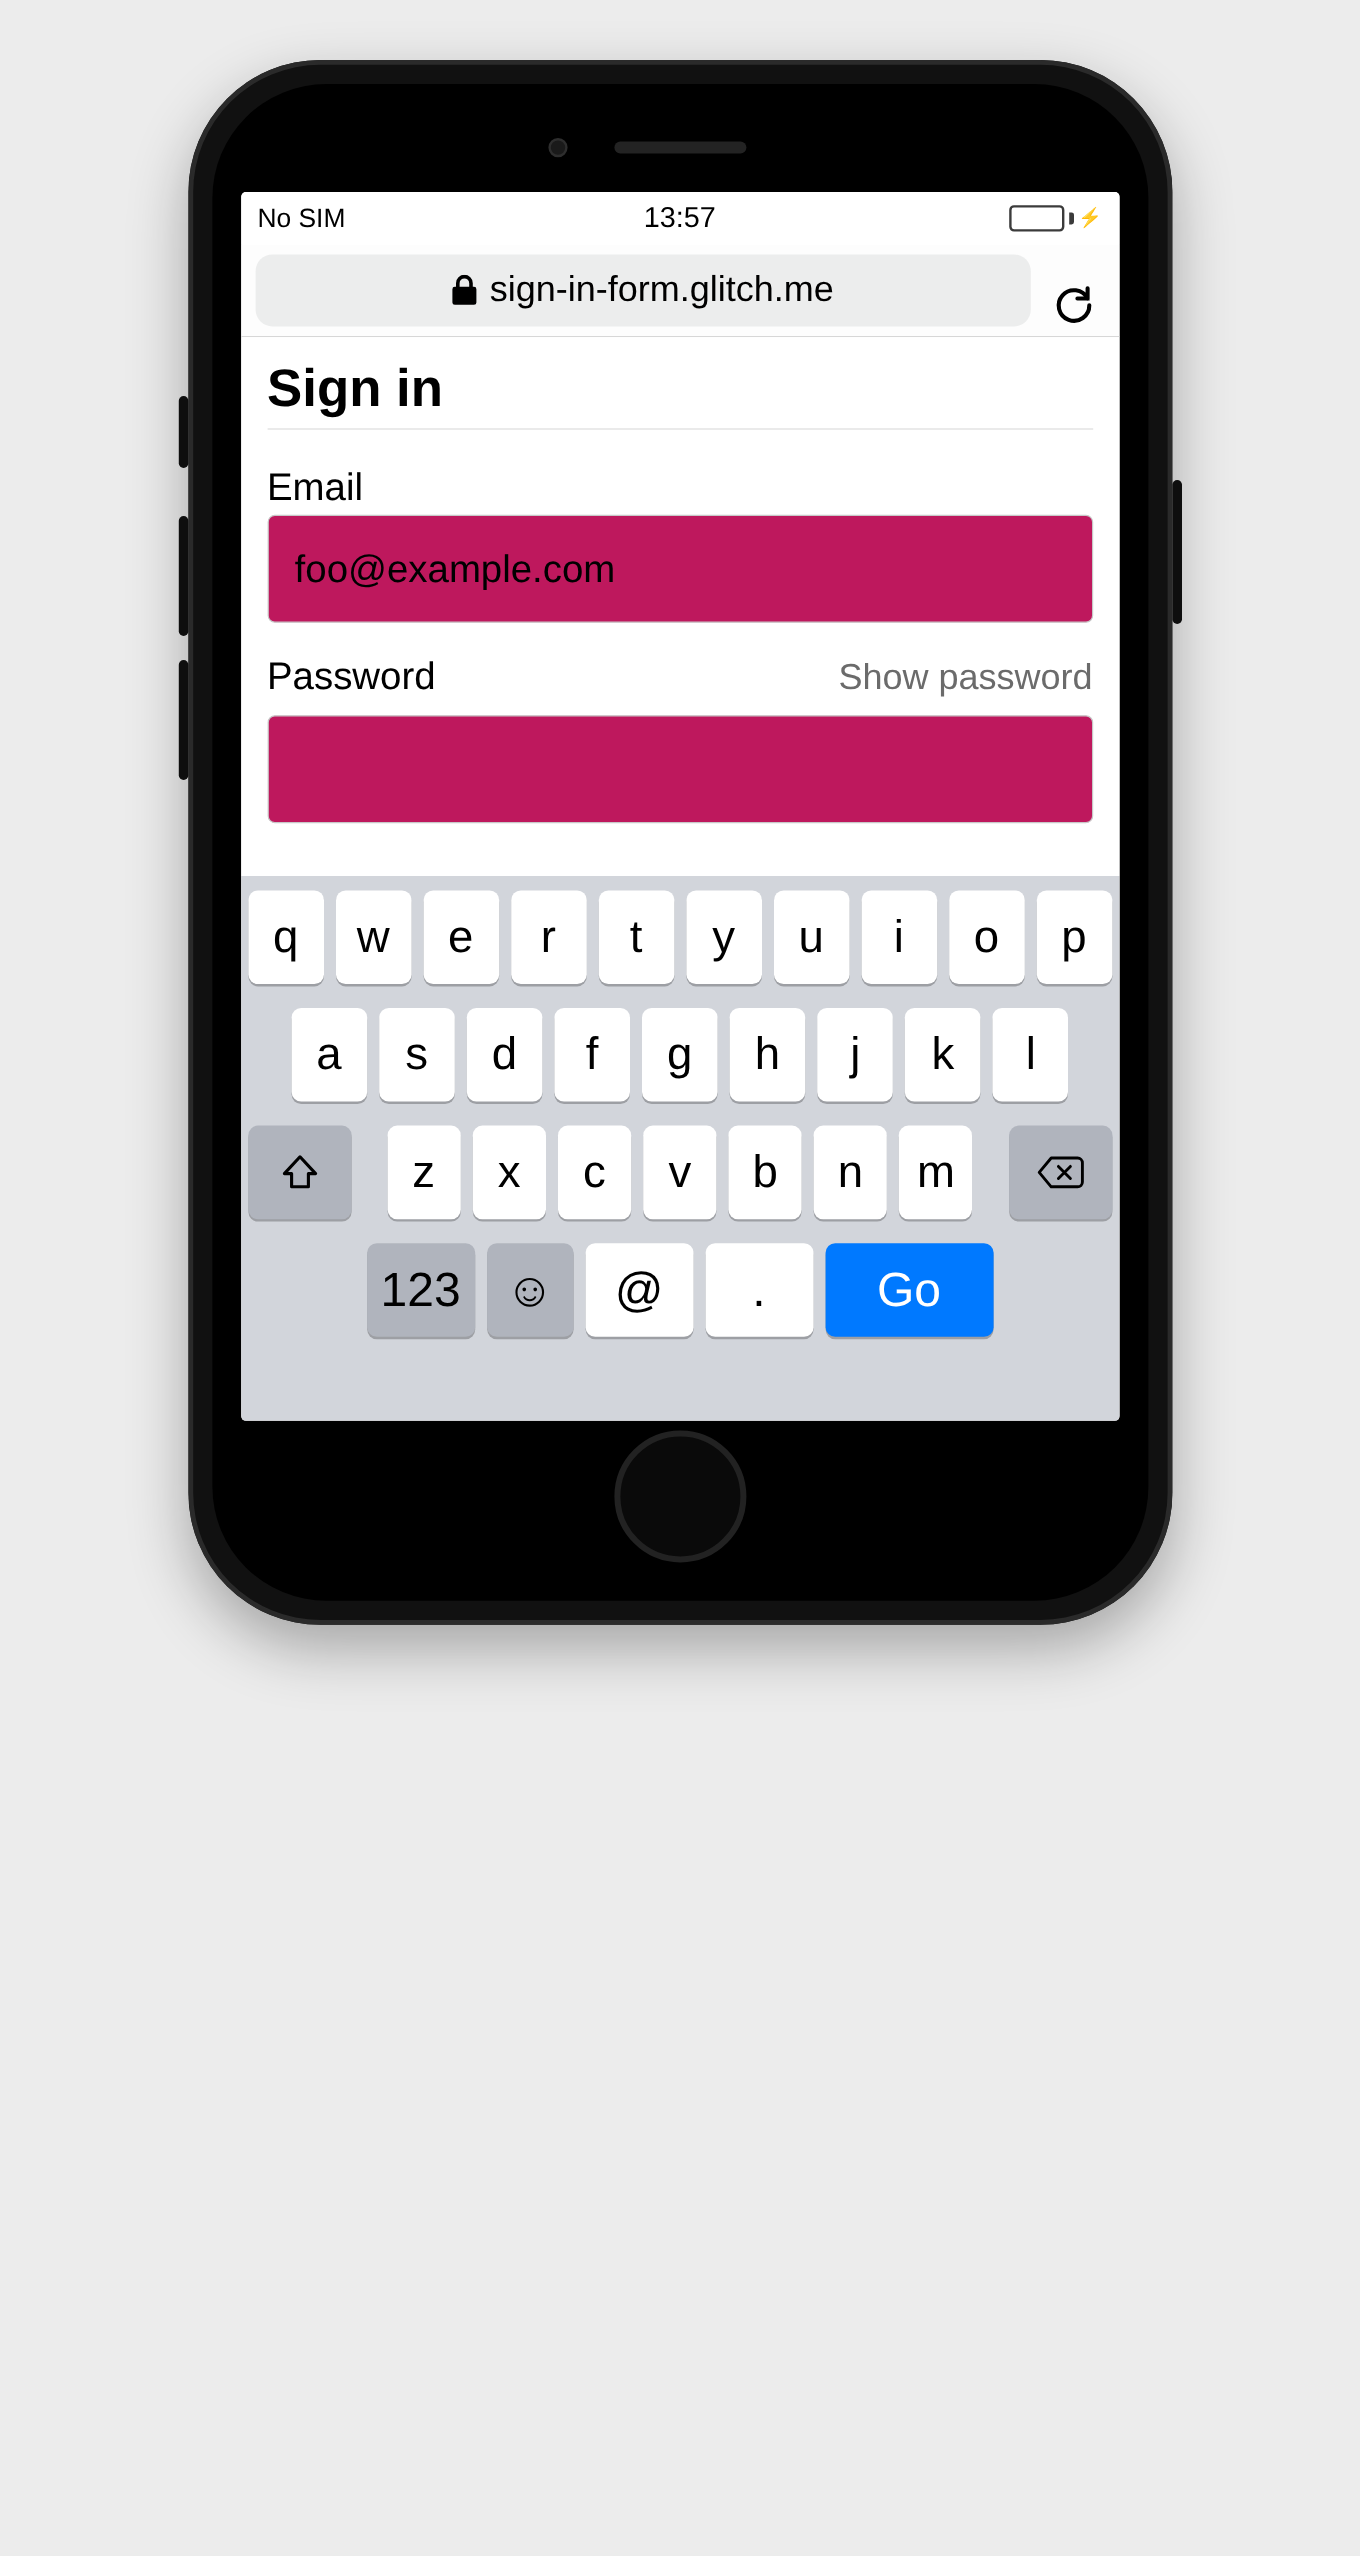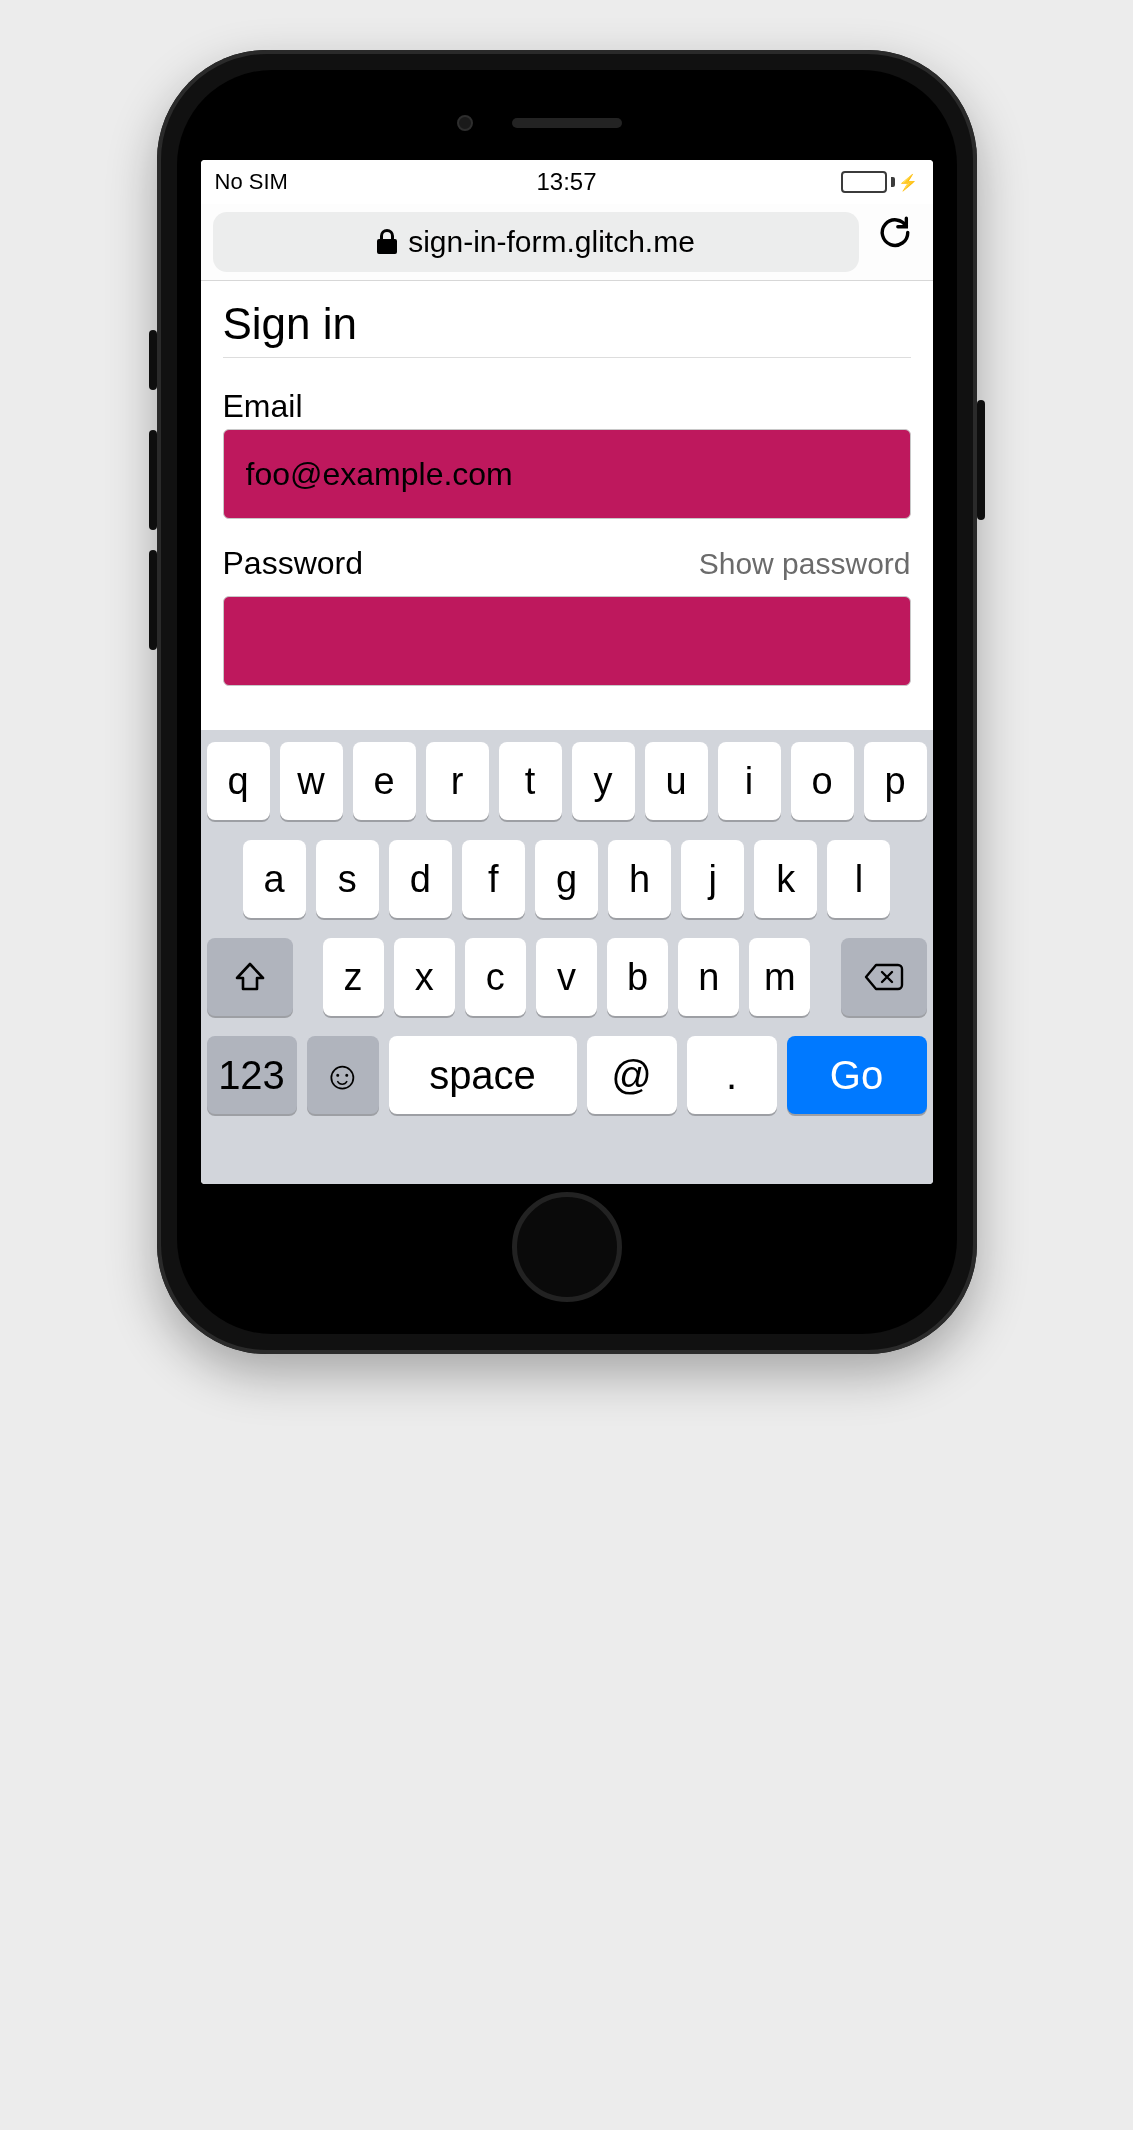--- a/index.html
+++ b/index.html
@@ -103,21 +103,21 @@
   .battery-fill { background:#43d143; width:100%; height:100%; border-radius:1px;}
   .battery-tip { width:4px; height:10px; background:#3b3b3b; border-radius:0 2px 2px 0;}
   .bolt { font-size:16px; color:#000; }
 
   
   .url-bar-row {
     padding: 8px 12px;
     background:#fdfdfd;
     border-bottom: 1px solid #d7d7d7;
     display:flex;
-    align-items:flex-start;
+    align-items:flex-end;
     gap:10px;
   }
   .url-pill {
     flex:1;
     background:#eceded;
     border-radius: 14px;
     height: 60px;
     display:flex;
     align-items:center;
     justify-content:center;
@@ -129,21 +129,21 @@
   .reload-icon { width:52px; display:flex; justify-content:center;}
 
   
   .page {
     padding: 18px 22px;
     flex: 0 0 auto;
     background:#fff;
   }
   .page h1 {
     font-size: 44px;
-    font-weight: 400;
+    font-weight: 700;
     padding-bottom: 8px;
     border-bottom: 1px solid #ddd;
     margin-bottom: 30px;
   }
   .field-label {
     font-size: 32px;
     color:#000;
     margin-bottom: 4px;
     display:block;
   }
@@ -357,21 +357,20 @@
                   <path stroke="#000" stroke-width="2.4" stroke-linecap="round" d="M18 10 L28 20 M28 10 L18 20"></path>
                 </svg>
             </span>
           </div>
         </div>
         <div class="kb-row row4">
           <div class="key k-123">123</div>
           <div class="key k-emoji">
               <span>☺</span>
             </div>
-          <div class="key k-space">space</div>
           <div class="key k-at">@</div>
           <div class="key k-dot">.</div>
           <div class="key k-go">Go</div>
         </div>
       </div>
 
     </div>
   </div>
 </div>
 

